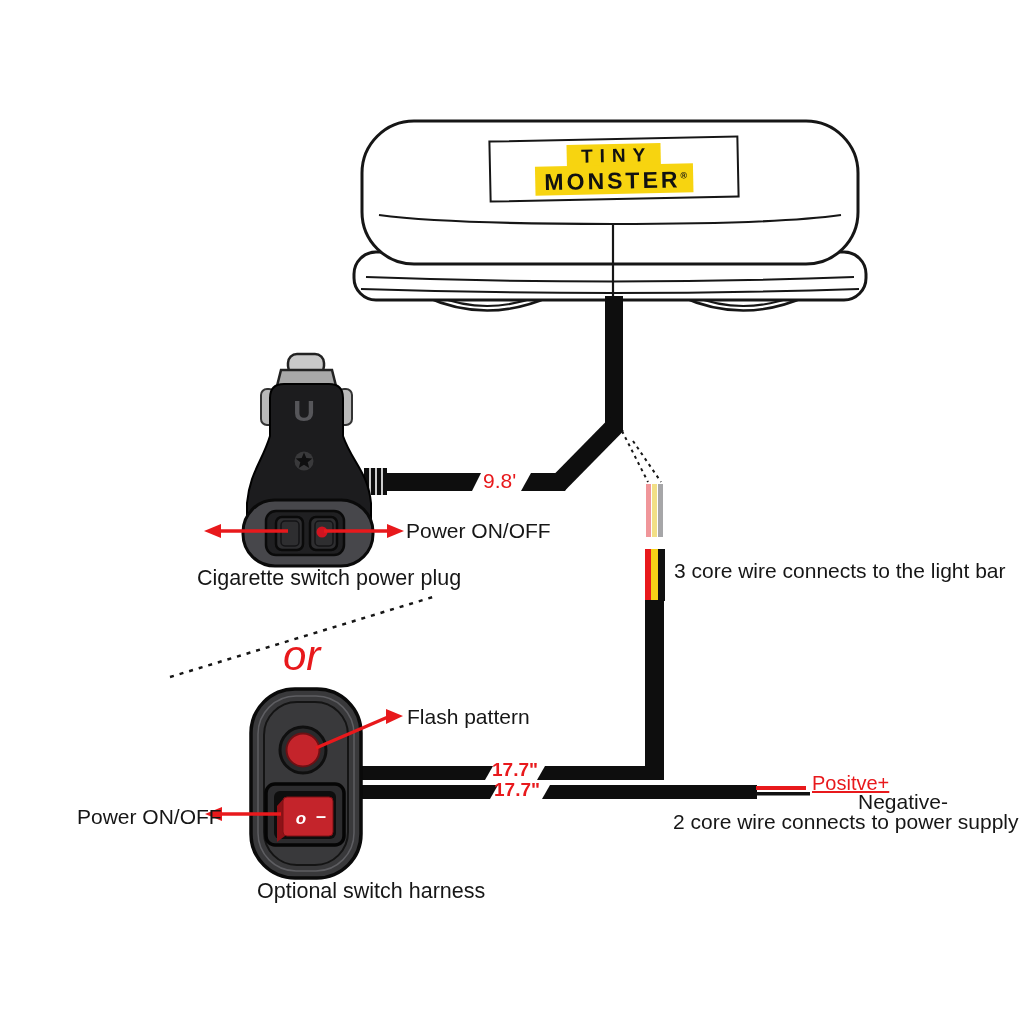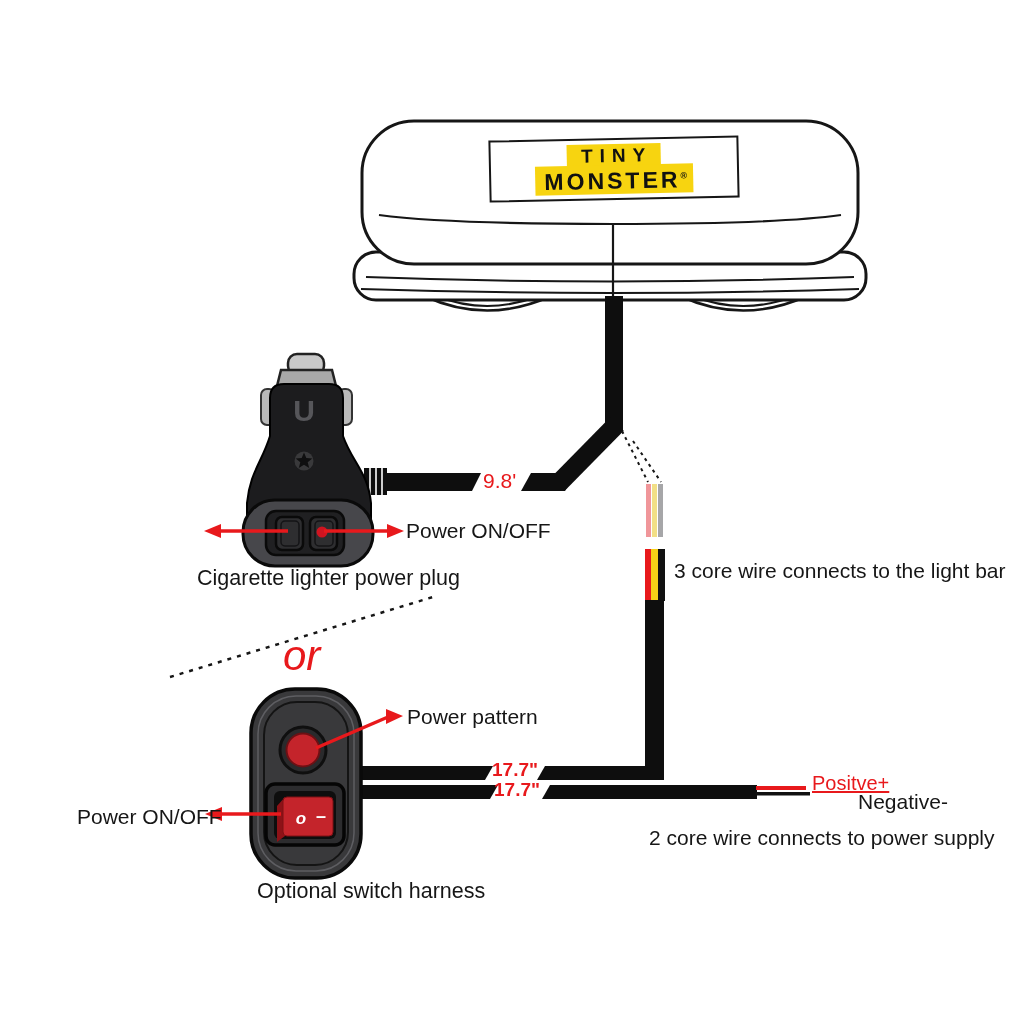--- a/index.html
+++ b/index.html
@@ -124,26 +124,26 @@
       <polygon points="205,814 222,807 222,821" stroke="none"></polygon>
     </g>
   </svg>
 
   <div id="logo-plate">
     <div class="logo-row" id="logo-row1">TINY</div>
     <div class="logo-row" id="logo-row2"><span>MONSTER</span><span id="logo-reg">®</span></div>
   </div>
 
   <div class="label" style="left:406px;top:519px;">Power ON/OFF</div>
-  <div class="label" style="left:197px;top:567px;font-size:21.5px;">Cigarette lighter power plug</div>
+  <div class="label" style="left:197px;top:567px;font-size:21.5px;">Cigarette switch power plug</div>
   <div class="label red" style="left:483px;top:469px;">9.8'</div>
   <div class="label" style="left:674px;top:559px;">3 core wire connects to the light bar</div>
   <div class="label red" style="left:283px;top:633px;font-size:42px;font-style:italic;">or</div>
-  <div class="label" style="left:407px;top:705px;">Power pattern</div>
+  <div class="label" style="left:407px;top:705px;">Flash pattern</div>
   <div class="label red bold" style="left:492px;top:760px;font-size:19px;">17.7"</div>
   <div class="label red bold" style="left:494px;top:780px;font-size:19px;">17.7"</div>
   <div class="label" style="left:77px;top:805px;">Power ON/OFF</div>
   <div class="label" style="left:211px;top:880px;font-size:21.5px;margin-left:46px;">Optional switch harness</div>
   <div class="label red" style="left:812px;top:772px;font-size:20px;text-decoration:underline;">Positve+</div>
   <div class="label" style="left:812px;top:790px;margin-left:46px;">Negative-</div>
-  <div class="label" style="left:649px;top:810px;margin-top:16px;">2 core wire connects to power supply</div>
+  <div class="label" style="left:673px;top:810px;">2 core wire connects to power supply</div>
 
 </div>
 
 </body></html>

